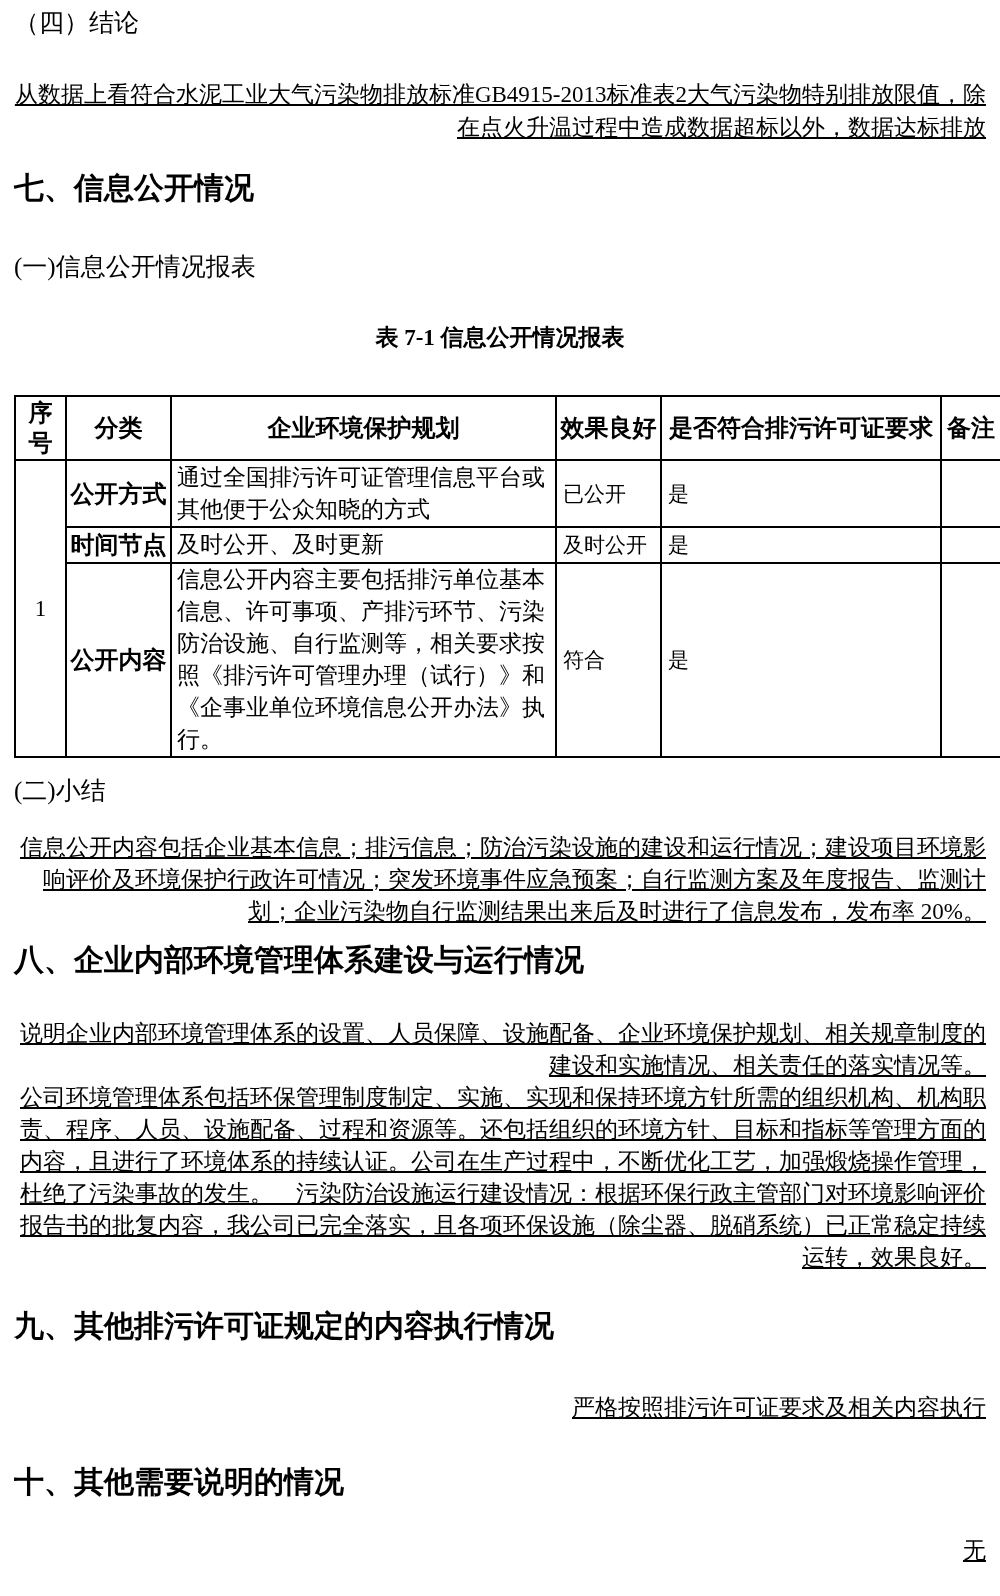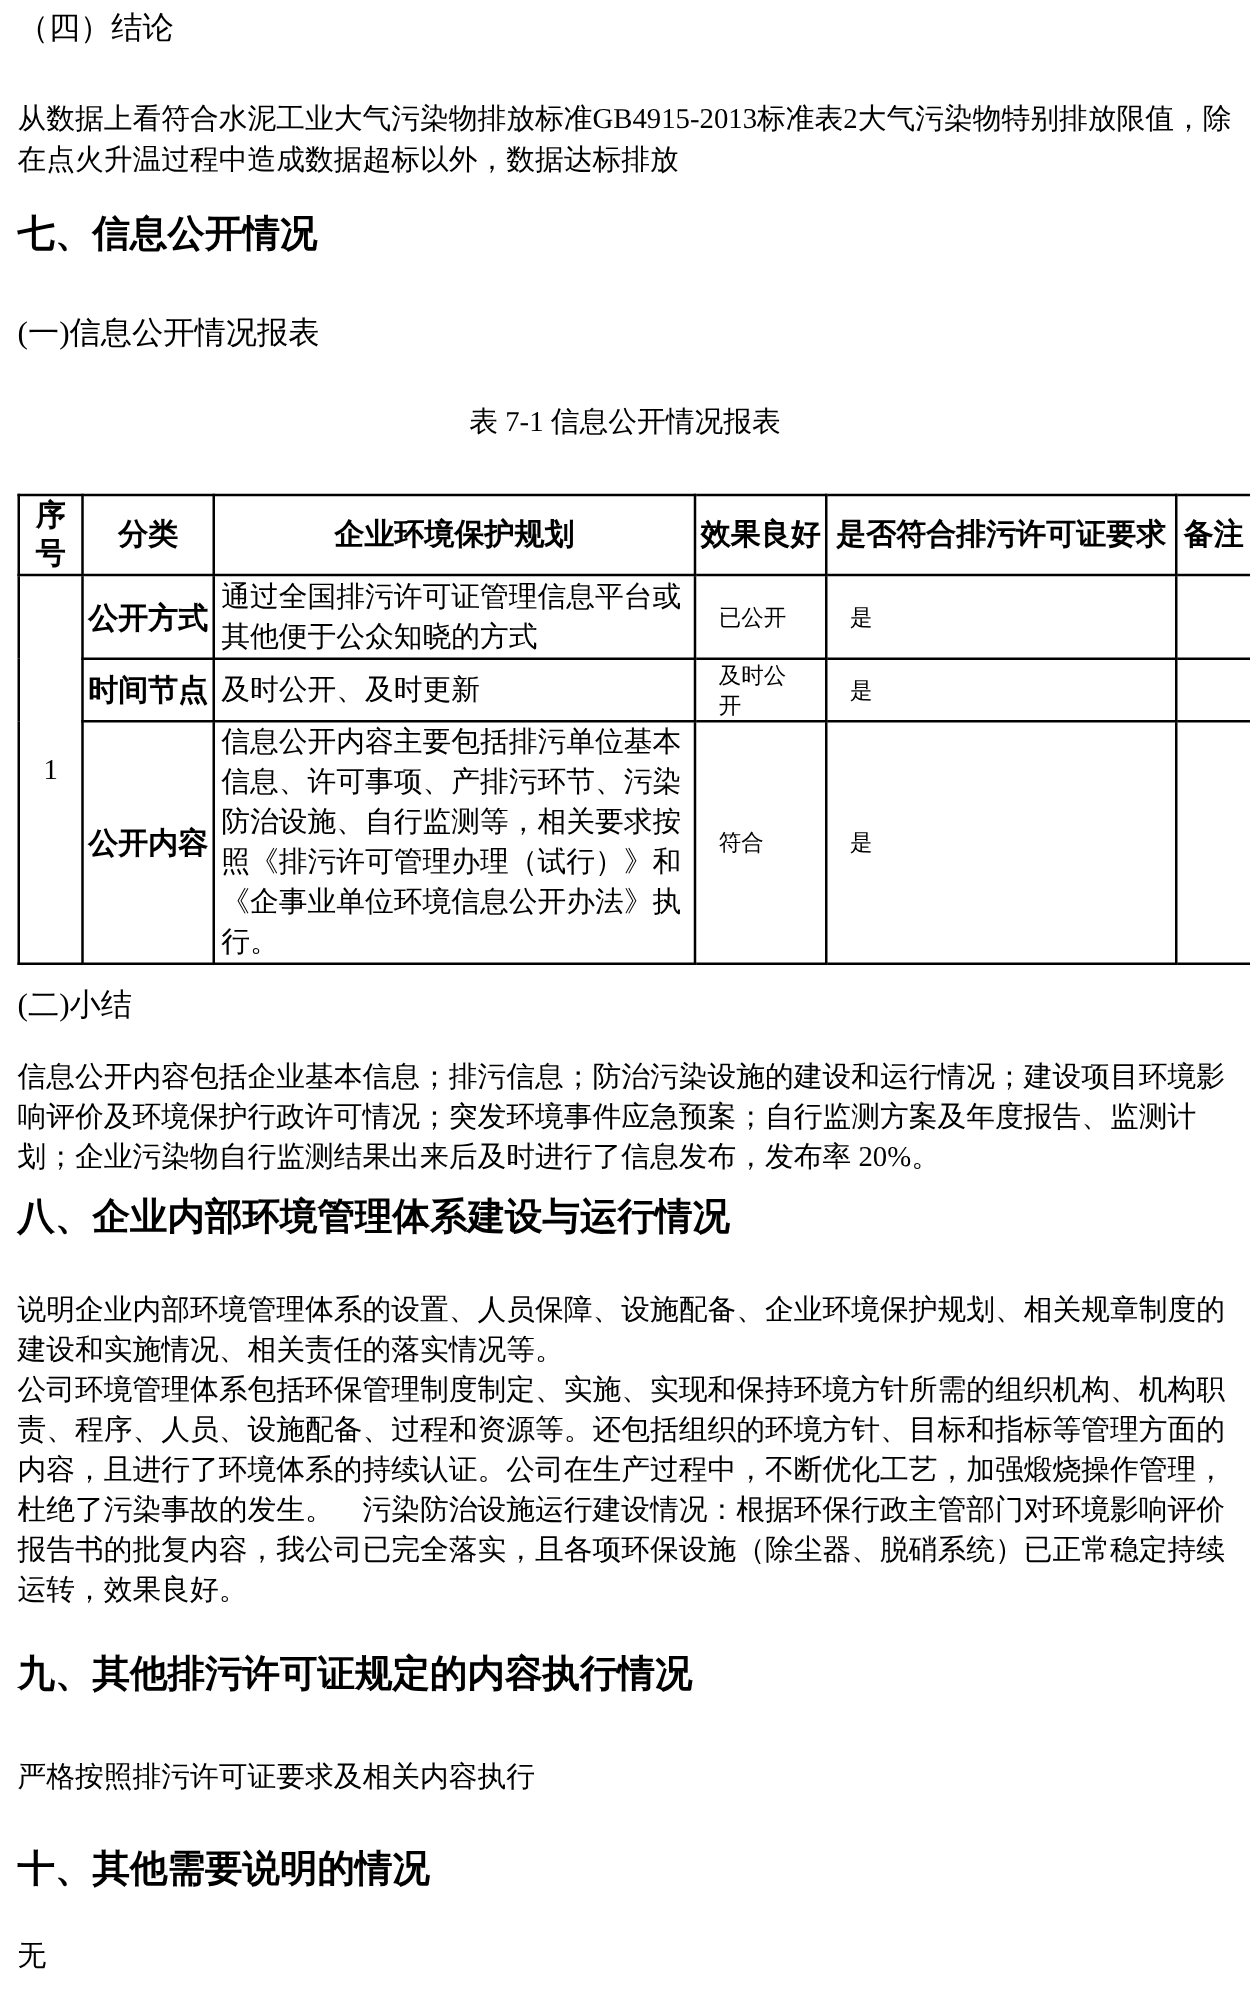--- a/index.html
+++ b/index.html
@@ -20,28 +20,29 @@
   }
   .major-heading {
     font-family: "Liberation Sans", sans-serif;
     font-weight: bold;
     font-size: 30px;
     line-height: 40px;
   }
   .body-text {
     font-size: 23px;
     line-height: 32px;
-    text-align: left;
+    text-align: right;
+    text-decoration: underline;
   }
 
   #sec4-heading { margin-top: 6px; }
   #sec4-para    { margin-top: 38px; line-height: 33px; }
   #h7           { margin-top: 24px; }
   #sub-report   { margin-top: 42px; }
-  #table-caption{ margin-top: 38px; text-align: center; font-size: 23px; line-height: 32px; }
+  #table-caption{ margin-top: 38px; text-align: center; font-size: 23px; line-height: 32px; font-weight: bold; }
 
   table#report-table {
     border-collapse: collapse;
     table-layout: fixed;
     width: 986px;
     margin-top: 41px;
   }
   #report-table td, #report-table th {
     border: 2px solid #000;
     vertical-align: middle;
@@ -56,21 +57,21 @@
     padding: 1px;
   }
   #report-table td.cat {
     font-family: "Liberation Sans", sans-serif;
     font-weight: bold;
     font-size: 24px;
     text-align: center;
     padding: 0;
   }
   #report-table td.req { font-size: 23px; line-height: 32px; padding: 0 5px; }
-  #report-table td.val { font-size: 18px; padding: 0 18px; margin-top: 31px; }
+  #report-table td.val { font-size: 21px; padding: 0 6px; margin-top: 31px; }
   #report-table td.idx { font-size: 23px; text-align: center; }
   tr.thr { height: 48px; }
   tr.r1  { height: 67px; }
   tr.r2  { height: 36px; }
   tr.r3  { height: 194px; }
 
   #sub-summary  { margin-top: 16px; }
   #summary-para { margin-top: 24px; }
   #h8           { margin-top: 12px; }
   #sec8-para1   { margin-top: 38px; }

